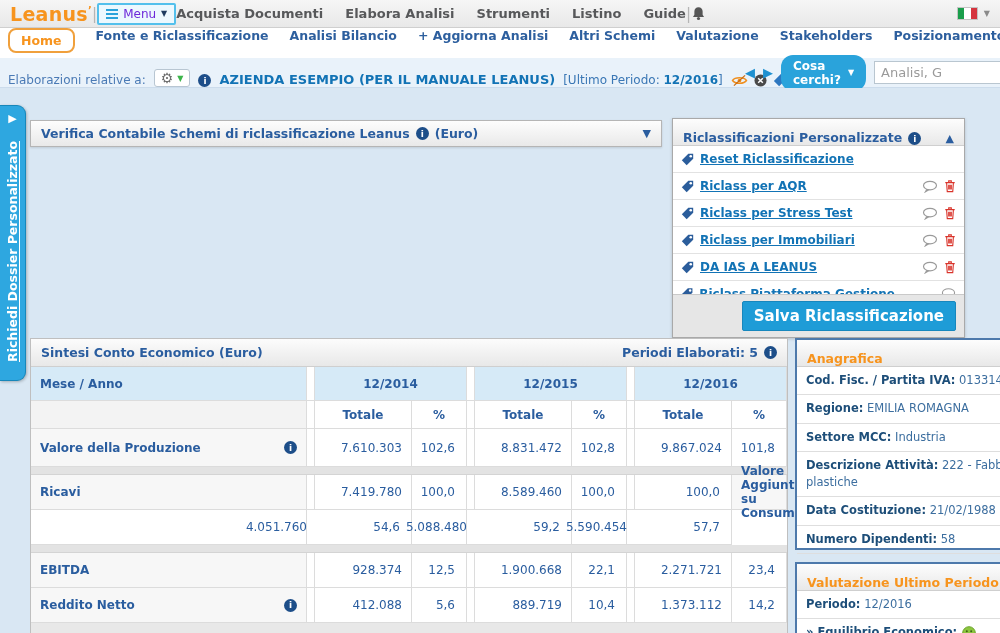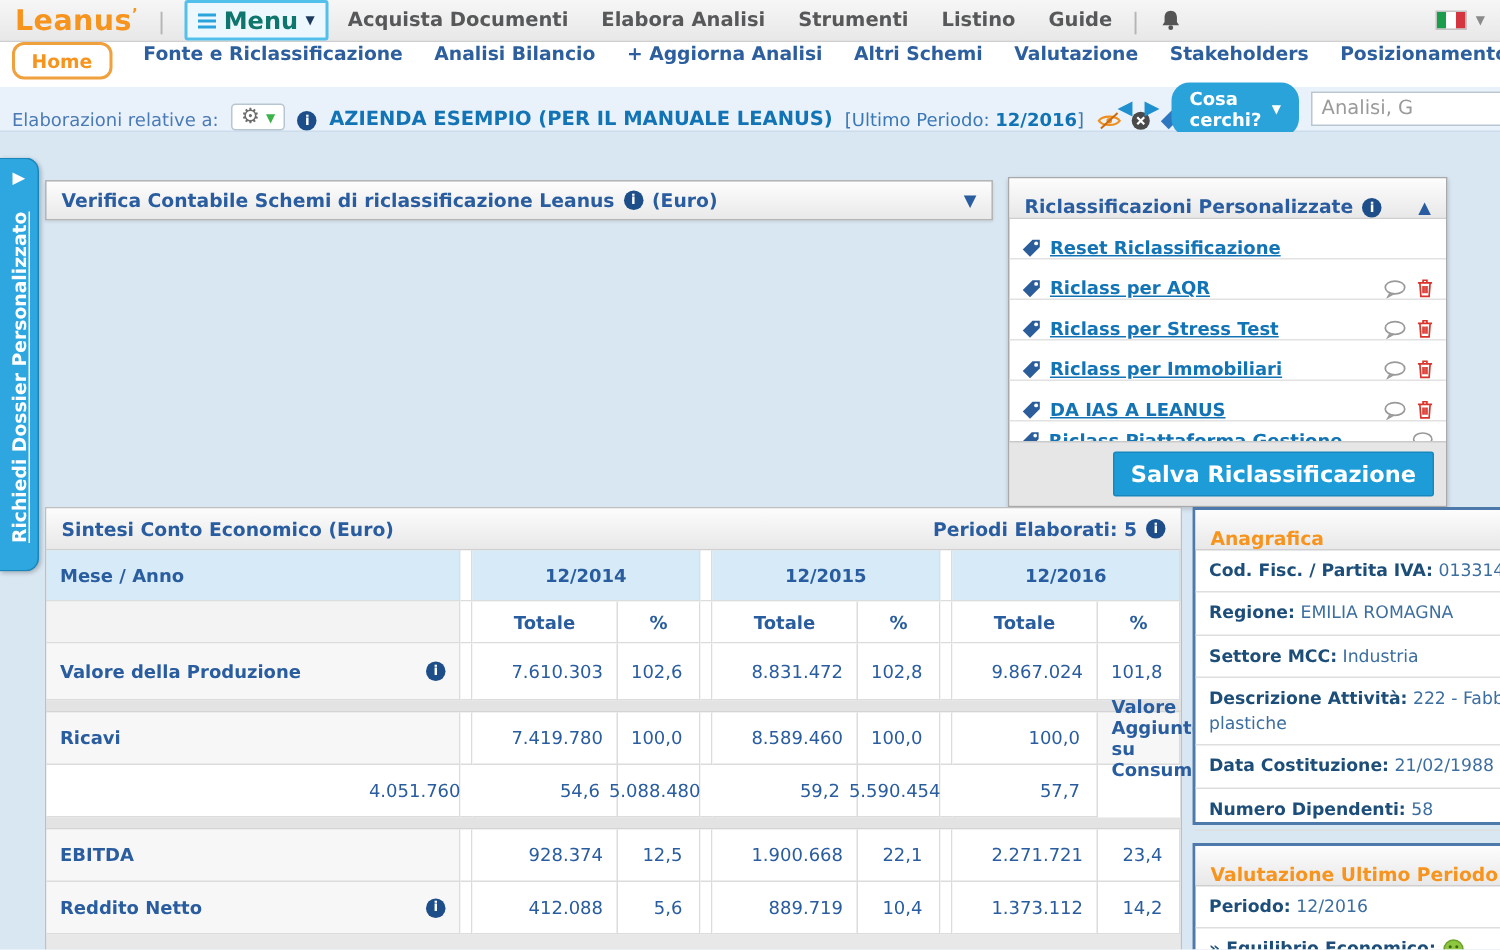--- a/index.html
+++ b/index.html
@@ -5,29 +5,29 @@
   :root{
     --accent-orange:#f7941e; --link-blue:#1273b5; --navy:#2a5d9f; --cyan:#2aa3db;
     --red:#d9342b; --content-bg:#d9e7f3; --light-blue-cell:#d6eaf7; --panel-border-blue:#4d79ab;
   }
   *{box-sizing:border-box;margin:0;padding:0}
   html,body{width:1000px;height:633px;overflow:hidden}
   body{position:relative;font-family:"DejaVu Sans","Liberation Sans",sans-serif;background:#fff}
 
   
   .topbar{position:absolute;top:0;left:0;width:1000px;height:28px;background:linear-gradient(#f6f6f6,#e8e8e8);
-    border-bottom:1px solid #cfcfcf;display:flex;align-items:center;padding:0 10px;gap:13px}
+    border-bottom:1px solid #cfcfcf;display:flex;align-items:center;padding:0 10px;}
   .logo{font-size:19px;font-weight:bold;color:var(--accent-orange);letter-spacing:.3px;cursor:pointer}
   .logo sup{font-size:10px}
   .vsep{color:#b5b5b5;font-size:15px}
   .menu-btn{display:flex;align-items:center;gap:5px;border:2px solid #53c0ec;background:#ecf8fe;
     padding:2px 7px;border-radius:2px;cursor:pointer}
   .burger{display:flex;flex-direction:column;gap:2px}
   .burger i{width:12px;height:2px;background:var(--cyan);display:block}
-  .menu-btn .lbl{font-size:16px;font-weight:bold;color:#0f766e}
+  .menu-btn .lbl{font-size:12px;font-weight:normal;color:#6d28d9}
   .menu-btn .car{font-size:8px;color:#1d3a5f}
   .topnav{display:flex;gap:22px;align-items:center}
   .topnav .tn{font-size:13px;font-weight:bold;color:#57585a;cursor:pointer}
   .bell{display:flex;align-items:center}
   .tb-right{margin-left:auto;display:flex;align-items:center;gap:6px}
   .flag{width:21px;height:13px;border:1px solid #c4c4c4;
     background:linear-gradient(90deg,#1a9e4b 0 33%,#fff 33% 66%,#d5353f 66% 100%);cursor:pointer}
   .flag-car{font-size:8px;color:#8a8a8a}
 
   
@@ -77,21 +77,21 @@
   .car-right{margin-left:auto;font-size:11px;color:var(--navy);cursor:pointer}
 
   
   .verifica{position:absolute;left:30px;top:32px;width:632px;height:27px;border:1px solid #b5b5b5;
     background:linear-gradient(#fdfdfd,#e9e9e9);display:flex;align-items:center;gap:6px;padding:0 10px;
     font-weight:bold;color:var(--navy);font-size:12.5px;box-shadow:0 1px 2px rgba(0,0,0,.12);cursor:pointer}
 
   
   .riclass{position:absolute;left:672px;top:30px;width:293px;background:#fff;border:1px solid #a9a9a9;
     box-shadow:0 1px 3px rgba(0,0,0,.18)}
-  .ritem{height:27px;border-bottom:1px solid #e2e2e2;display:flex;align-items:flex-end;gap:6px;padding:0 8px}
+  .ritem{height:27px;border-bottom:1px solid #e2e2e2;display:flex;align-items:center;gap:6px;padding:0 8px}
   .rlink{font-weight:bold;color:var(--link-blue);text-decoration:underline;font-size:12px;cursor:pointer}
   .rspace{flex:1}
   .ritem.clipped{height:13px;overflow:hidden;align-items:flex-start;padding-top:6px;border-bottom:none}
   .riclass-foot{background:#e6e6e6;border-top:1px solid #c9c9c9;padding:6px 8px;display:flex;justify-content:flex-end}
   .save-btn{background:#1e9cd7;color:#fff;font-weight:bold;font-size:15px;padding:5px 11px;
     border-radius:2px;border:1px solid #1787bd;cursor:pointer}
 
   
   .tbl{position:absolute;left:30px;top:250px;width:758px;background:#fff;border:1px solid #bfbfbf}
   .tbl-head{height:28px;background:linear-gradient(#fcfcfc,#e8e8e8);border-bottom:1px solid #cfcfcf;

